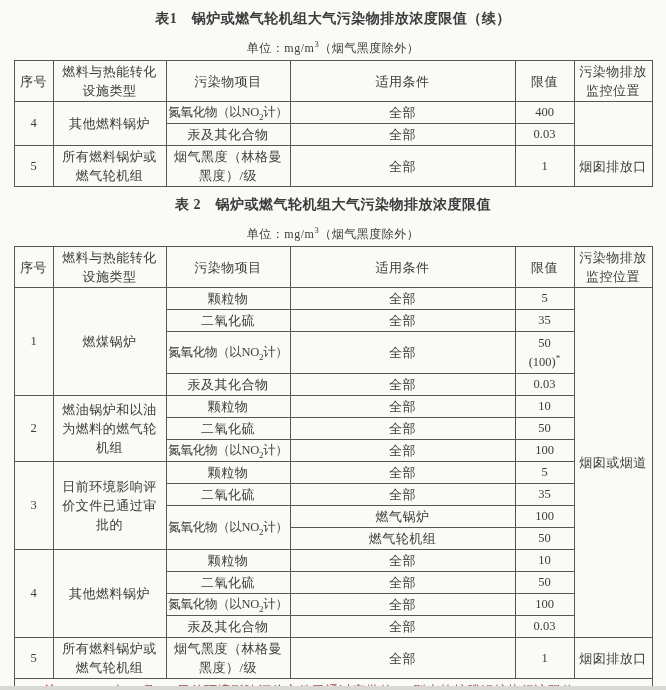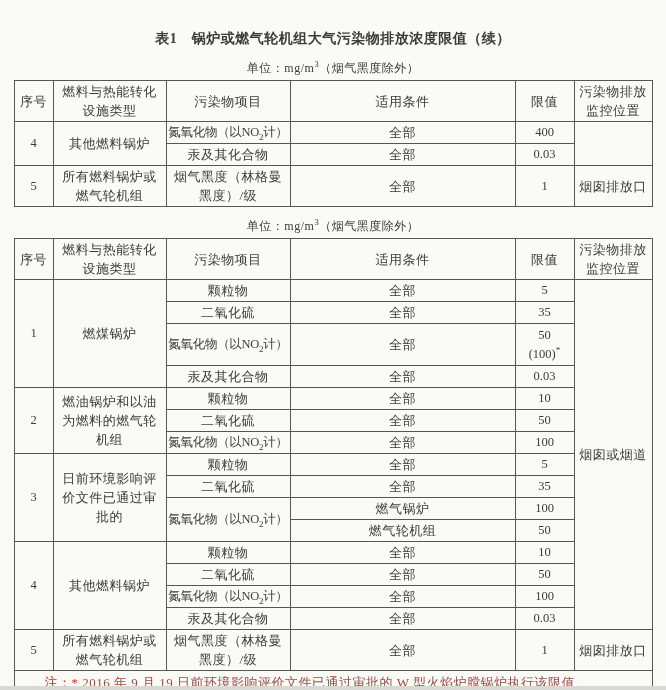--- a/index.html
+++ b/index.html
@@ -12,21 +12,21 @@
   html,body{margin:0;padding:0;}
   .page{
     width:666px;height:690px;overflow:hidden;position:relative;
     background:var(--page-bg);color:var(--text);
     font-family:"Liberation Serif","DejaVu Serif",serif;
   }
   .title{
     text-align:center;font-weight:bold;font-size:14px;letter-spacing:0.5px;
     line-height:20px;
   }
-  .title1{padding-top:9px;margin-top:20px;}
+  .title1{padding-top:9px;}
   .title2{padding-top:8px;}
   .unit{
     width:638px;margin:7px auto 0;text-align:center;font-size:12px;line-height:17px;
     letter-spacing:0.5px;
   }
   .unit sup{font-size:8.5px;}
   table.tbl{
     border-collapse:collapse;table-layout:fixed;width:638px;margin:3px auto 0;
   }
   .tbl th,.tbl td{
@@ -95,20 +95,21 @@
       <td class="num">5</td>
       <td class="w-pad">所有燃料锅炉或燃气轮机组</td>
       <td class="n-pad">烟气黑度（林格曼黑度）/级</td>
       <td>全部</td>
       <td class="num">1</td>
       <td>烟囱排放口</td>
     </tr>
   </tbody>
     </table>
 
+  <div class="title title2">表 2　锅炉或燃气轮机组大气污染物排放浓度限值</div>
 
   <div class="unit"><span>单位：mg/m</span><sup>3</sup><span>（烟气黑度除外）</span></div>
 
   <table class="tbl">
     <colgroup>
       <col style="width:39px">
         <col style="width:113px">
         <col style="width:124px">
       <col style="width:225px">
         <col style="width:59px">

